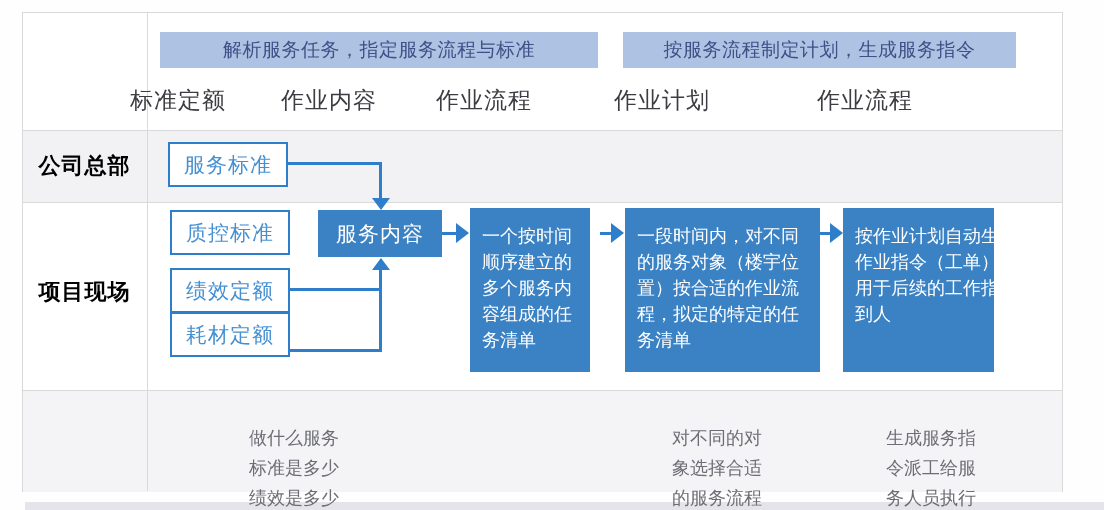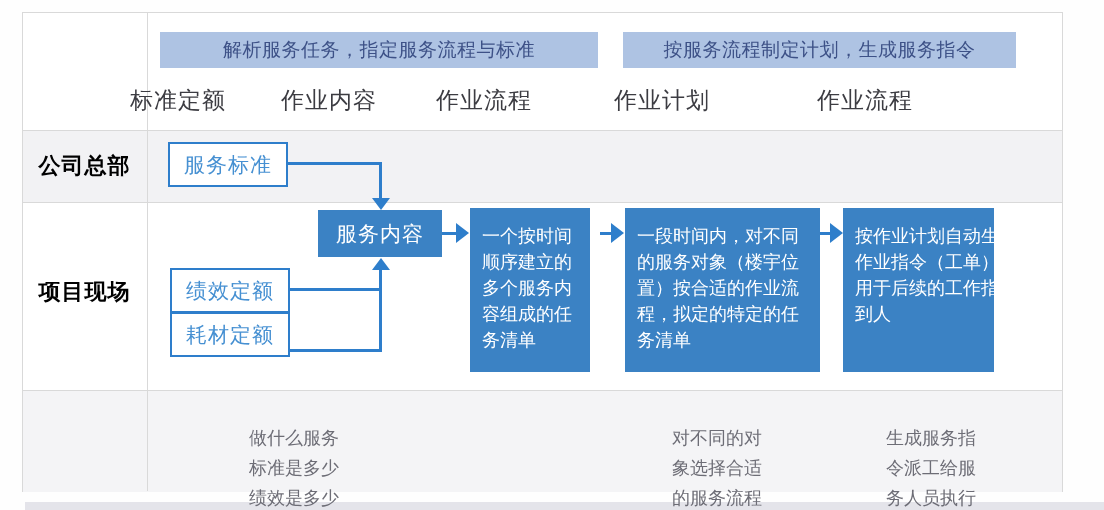--- a/index.html
+++ b/index.html
@@ -107,20 +107,21 @@
   <div class="abs col-header" style="left:130px">标准定额</div>
   <div class="abs col-header" style="left:281px">作业内容</div>
   <div class="abs col-header" style="left:436px">作业流程</div>
   <div class="abs col-header" style="left:614px">作业计划</div>
   <div class="abs col-header" style="left:817px">作业流程</div>
 
   <div class="abs row-label" style="top:130px;height:72px">公司总部</div>
   <div class="abs row-label" style="top:202px;height:180px">项目现场</div>
 
   <div class="abs obox" style="left:168px;top:142px">服务标准</div>
+  <div class="abs obox" style="left:170px;top:210px">质控标准</div>
   <div class="abs obox" style="left:170px;top:268px">绩效定额</div>
   <div class="abs obox" style="left:170px;top:312px">耗材定额</div>
 
   <div class="abs sbox sbox-content" style="left:318px;top:210px">服务内容</div>
   <div class="abs sbox bigbox" style="left:470px;top:208px;width:120px">一个按时间
 顺序建立的
 多个服务内
 容组成的任
 务清单</div>
   <div class="abs sbox bigbox" style="left:625px;top:208px;width:195px">一段时间内，对不同

